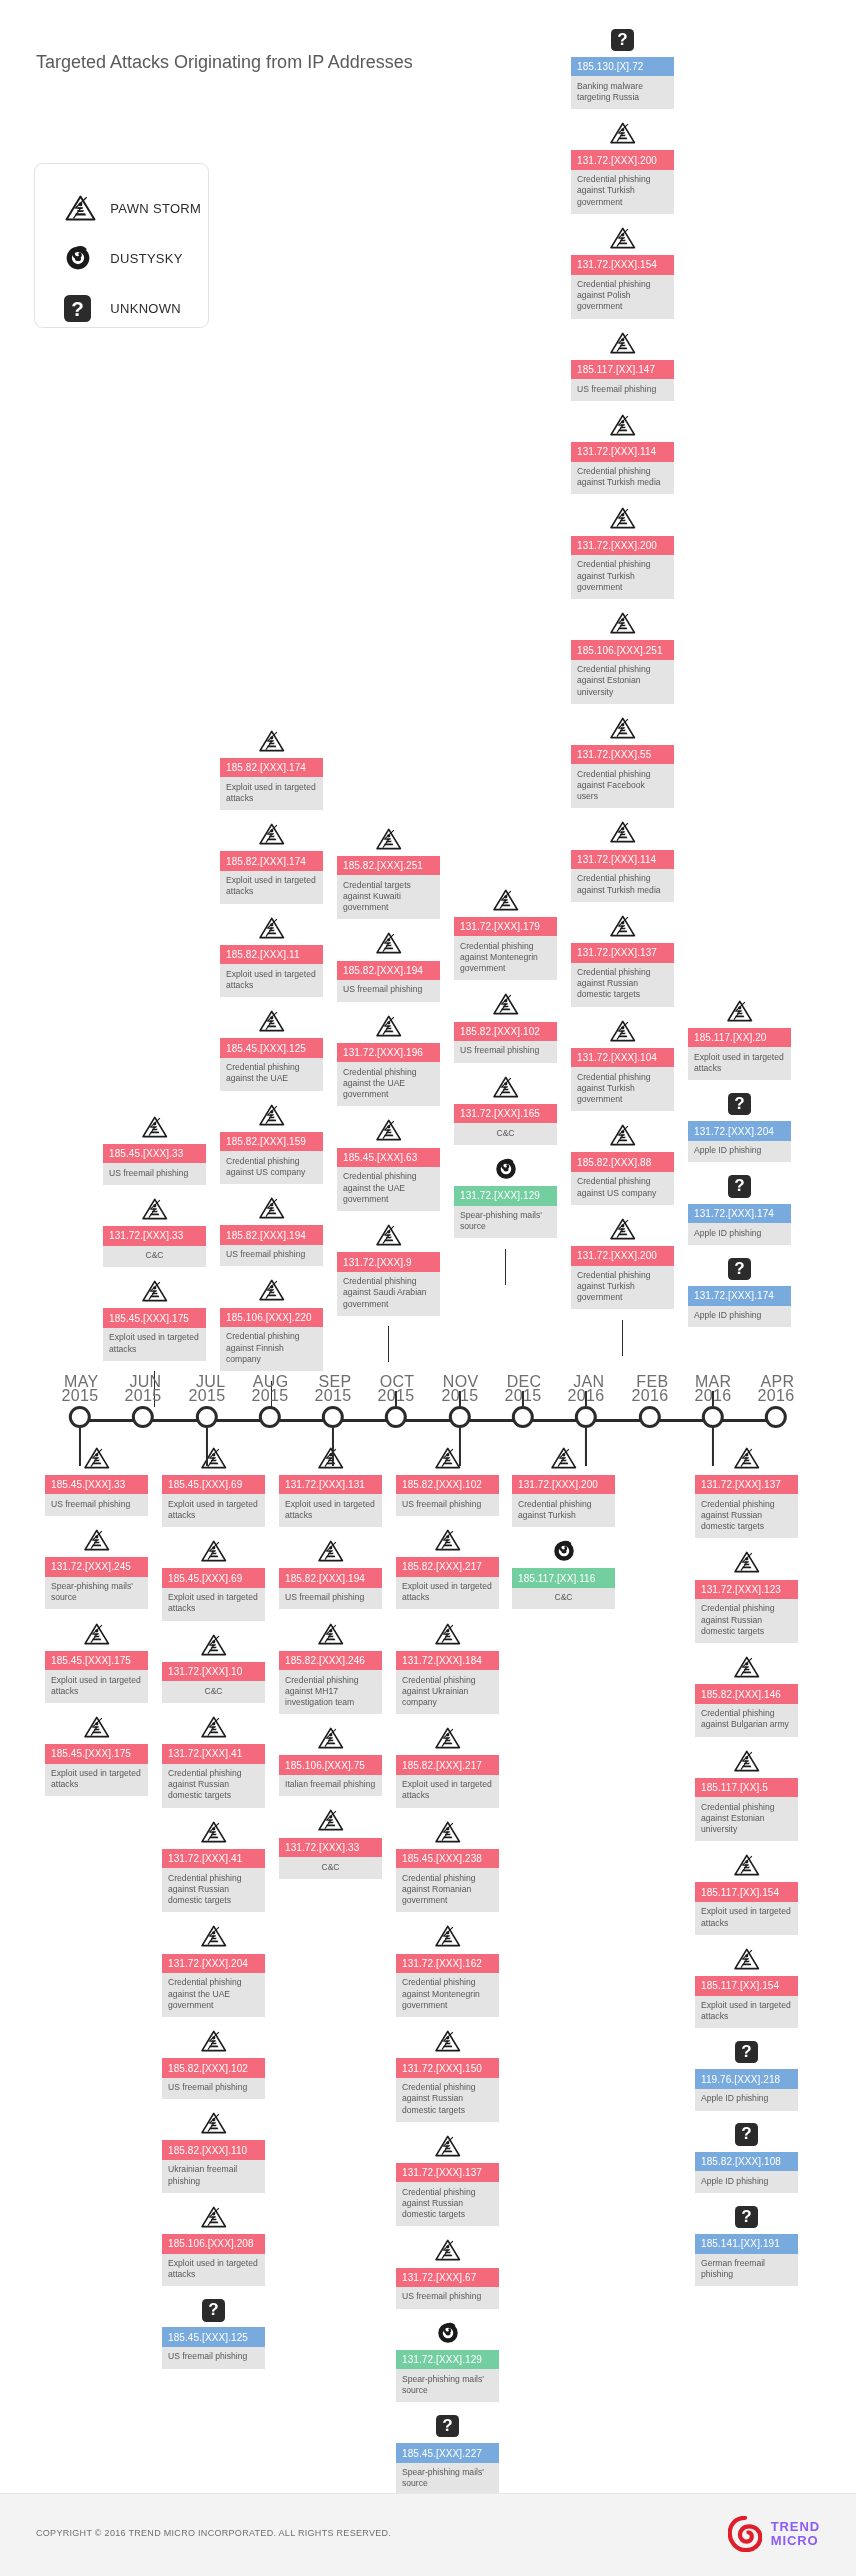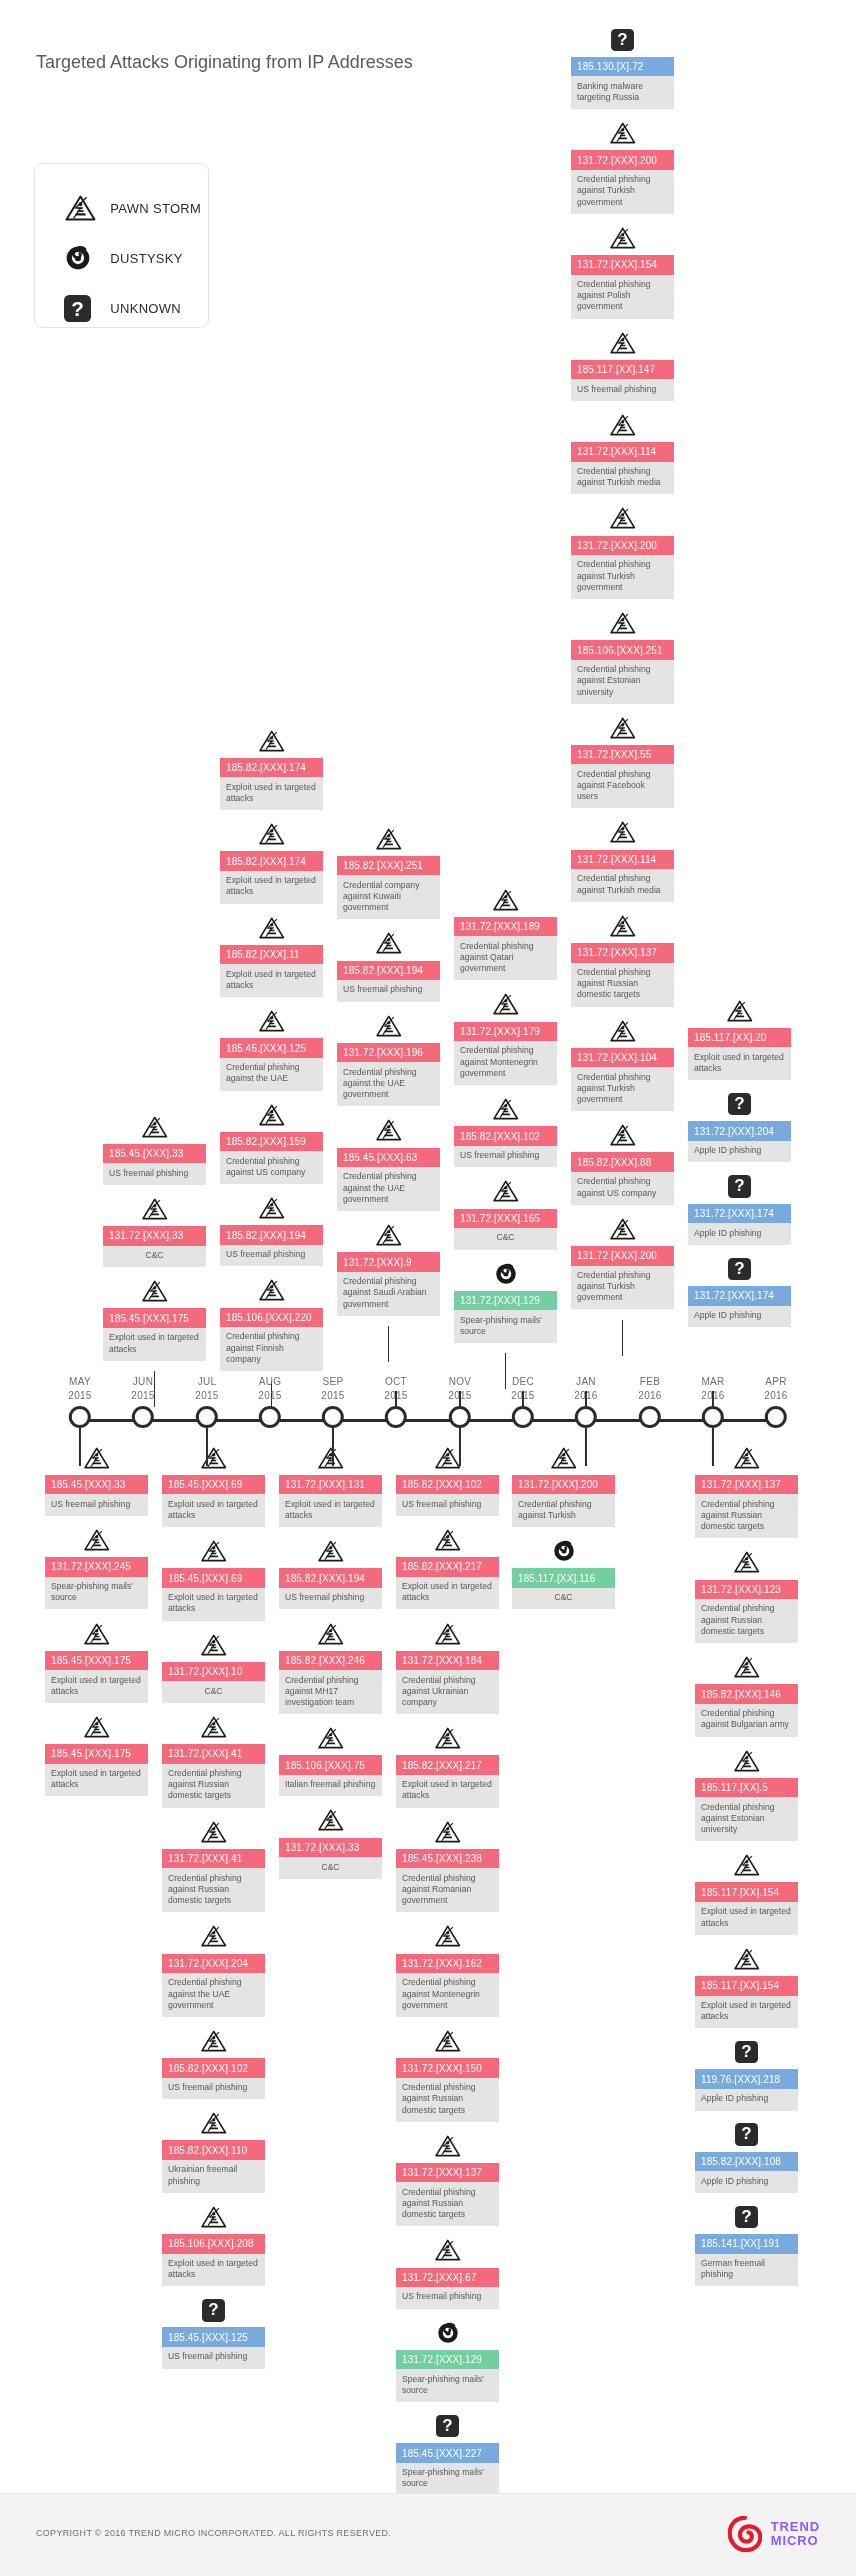--- a/index.html
+++ b/index.html
@@ -106,21 +106,21 @@
     background: #2b2b2b;
   }
   .tl-node { position: absolute; top: 34px; transform: translateX(-50%); }
   .tl-dot {
     width: 22.4px; height: 22.4px; border-radius: 50%;
     background: #ffffff; border: 3.4px solid #2b2b2b;
     margin: 0 auto;
   }
   .tl-label {
     position: absolute; top: -31px; left: 50%; transform: translateX(-50%);
-    text-align: center; font-size: 10px; color: #6e6e6e; line-height: 13.8px;
+    text-align: right; font-size: 16px; color: #6e6e6e; line-height: 13.8px;
     white-space: nowrap; letter-spacing: 0.3px;
   }
   .tl-stem-up { position:absolute; left:50%; transform:translateX(-50%); bottom: 22.4px; width:1.7px; background:#2b2b2b; }
   .tl-stem-down { position:absolute; left:50%; transform:translateX(-50%); top: 22.4px; width:1.7px; height: 38px; background:#2b2b2b; }
 
   
   .footer {
     position: absolute; left: 0; bottom: 0; width: 856px; height: 83px;
     background: #f3f3f3;
     border-top: 0.9px solid #e6e6e6;
@@ -312,21 +312,21 @@
         <div class="node">
           <div class="node-ico">
             <svg class="ico ico-pawn" viewBox="0 0 40 34">
               <path d="M20 3 L37 31 L3 31 Z" fill="none" stroke="#1b1b1b" stroke-width="2.4" stroke-linejoin="round"></path>
               <path d="M20 10 a2.4 2.4 0 1 1 0 4.8 a2.4 2.4 0 1 1 0 -4.8 M16.6 16 h6.8 l-1.1 2.1 h-4.6 Z M15.6 19.6 h8.8 l-1.3 2.3 h-6.2 Z M14.4 23.4 h11.2 l1.1 2.6 H13.3 Z" fill="#1b1b1b"></path>
               <path d="M27.5 4 L14 17 L20 17.5 L11.5 29.5" fill="none" stroke="#1b1b1b" stroke-width="1.6"></path>
             </svg>
           </div>
           <div class="card">
             <div class="card-ip c-red">185.82.[XXX].251</div>
-            <div class="card-desc">Credential company against Kuwaiti government</div>
+            <div class="card-desc">Credential targets against Kuwaiti government</div>
           </div>
         </div>
         <div class="node">
           <div class="node-ico">
             <svg class="ico ico-pawn" viewBox="0 0 40 34">
               <path d="M20 3 L37 31 L3 31 Z" fill="none" stroke="#1b1b1b" stroke-width="2.4" stroke-linejoin="round"></path>
               <path d="M20 10 a2.4 2.4 0 1 1 0 4.8 a2.4 2.4 0 1 1 0 -4.8 M16.6 16 h6.8 l-1.1 2.1 h-4.6 Z M15.6 19.6 h8.8 l-1.3 2.3 h-6.2 Z M14.4 23.4 h11.2 l1.1 2.6 H13.3 Z" fill="#1b1b1b"></path>
               <path d="M27.5 4 L14 17 L20 17.5 L11.5 29.5" fill="none" stroke="#1b1b1b" stroke-width="1.6"></path>
             </svg>
           </div>
@@ -370,33 +370,20 @@
             </svg>
           </div>
           <div class="card">
             <div class="card-ip c-red">131.72.[XXX].9</div>
             <div class="card-desc">Credential phishing against Saudi Arabian government</div>
           </div>
         </div>
         <div class="stub" style="height: 36px;"></div>
       </div>
       <div class="col" style="left: 454px; top: 886px; width: 103px;">
-        <div class="node">
-          <div class="node-ico">
-            <svg class="ico ico-pawn" viewBox="0 0 40 34">
-              <path d="M20 3 L37 31 L3 31 Z" fill="none" stroke="#1b1b1b" stroke-width="2.4" stroke-linejoin="round"></path>
-              <path d="M20 10 a2.4 2.4 0 1 1 0 4.8 a2.4 2.4 0 1 1 0 -4.8 M16.6 16 h6.8 l-1.1 2.1 h-4.6 Z M15.6 19.6 h8.8 l-1.3 2.3 h-6.2 Z M14.4 23.4 h11.2 l1.1 2.6 H13.3 Z" fill="#1b1b1b"></path>
-              <path d="M27.5 4 L14 17 L20 17.5 L11.5 29.5" fill="none" stroke="#1b1b1b" stroke-width="1.6"></path>
-            </svg>
-          </div>
-          <div class="card">
-            <div class="card-ip c-red">131.72.[XXX].189</div>
-            <div class="card-desc">Credential phishing against Qatari government</div>
-          </div>
-        </div>
         <div class="node">
           <div class="node-ico">
             <svg class="ico ico-pawn" viewBox="0 0 40 34">
               <path d="M20 3 L37 31 L3 31 Z" fill="none" stroke="#1b1b1b" stroke-width="2.4" stroke-linejoin="round"></path>
               <path d="M20 10 a2.4 2.4 0 1 1 0 4.8 a2.4 2.4 0 1 1 0 -4.8 M16.6 16 h6.8 l-1.1 2.1 h-4.6 Z M15.6 19.6 h8.8 l-1.3 2.3 h-6.2 Z M14.4 23.4 h11.2 l1.1 2.6 H13.3 Z" fill="#1b1b1b"></path>
               <path d="M27.5 4 L14 17 L20 17.5 L11.5 29.5" fill="none" stroke="#1b1b1b" stroke-width="1.6"></path>
             </svg>
           </div>
           <div class="card">
             <div class="card-ip c-red">131.72.[XXX].179</div>

